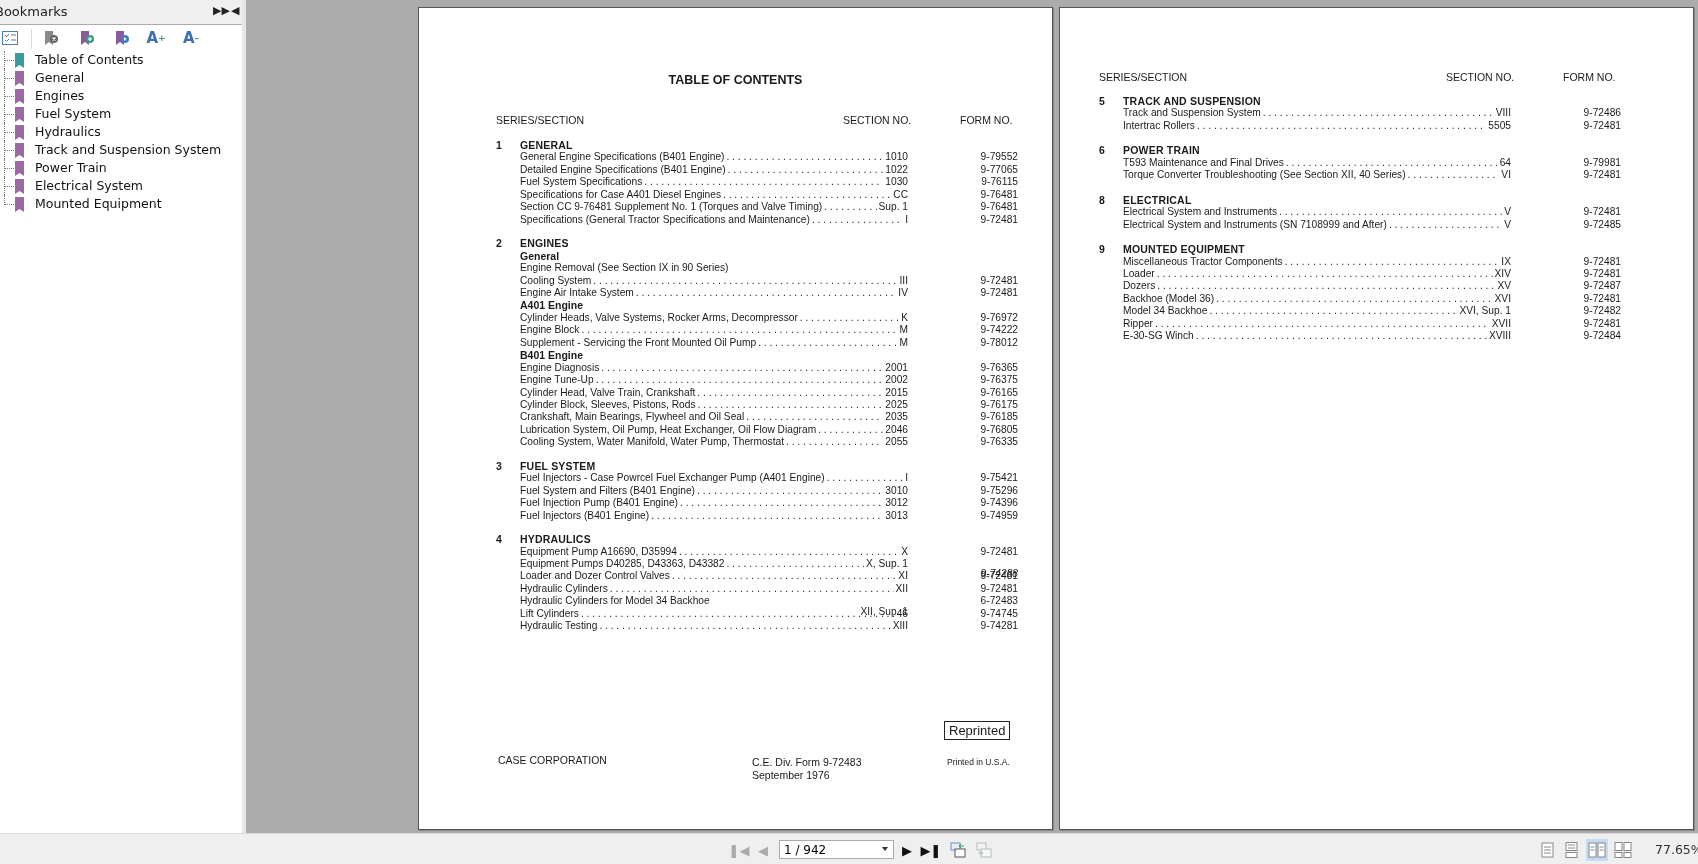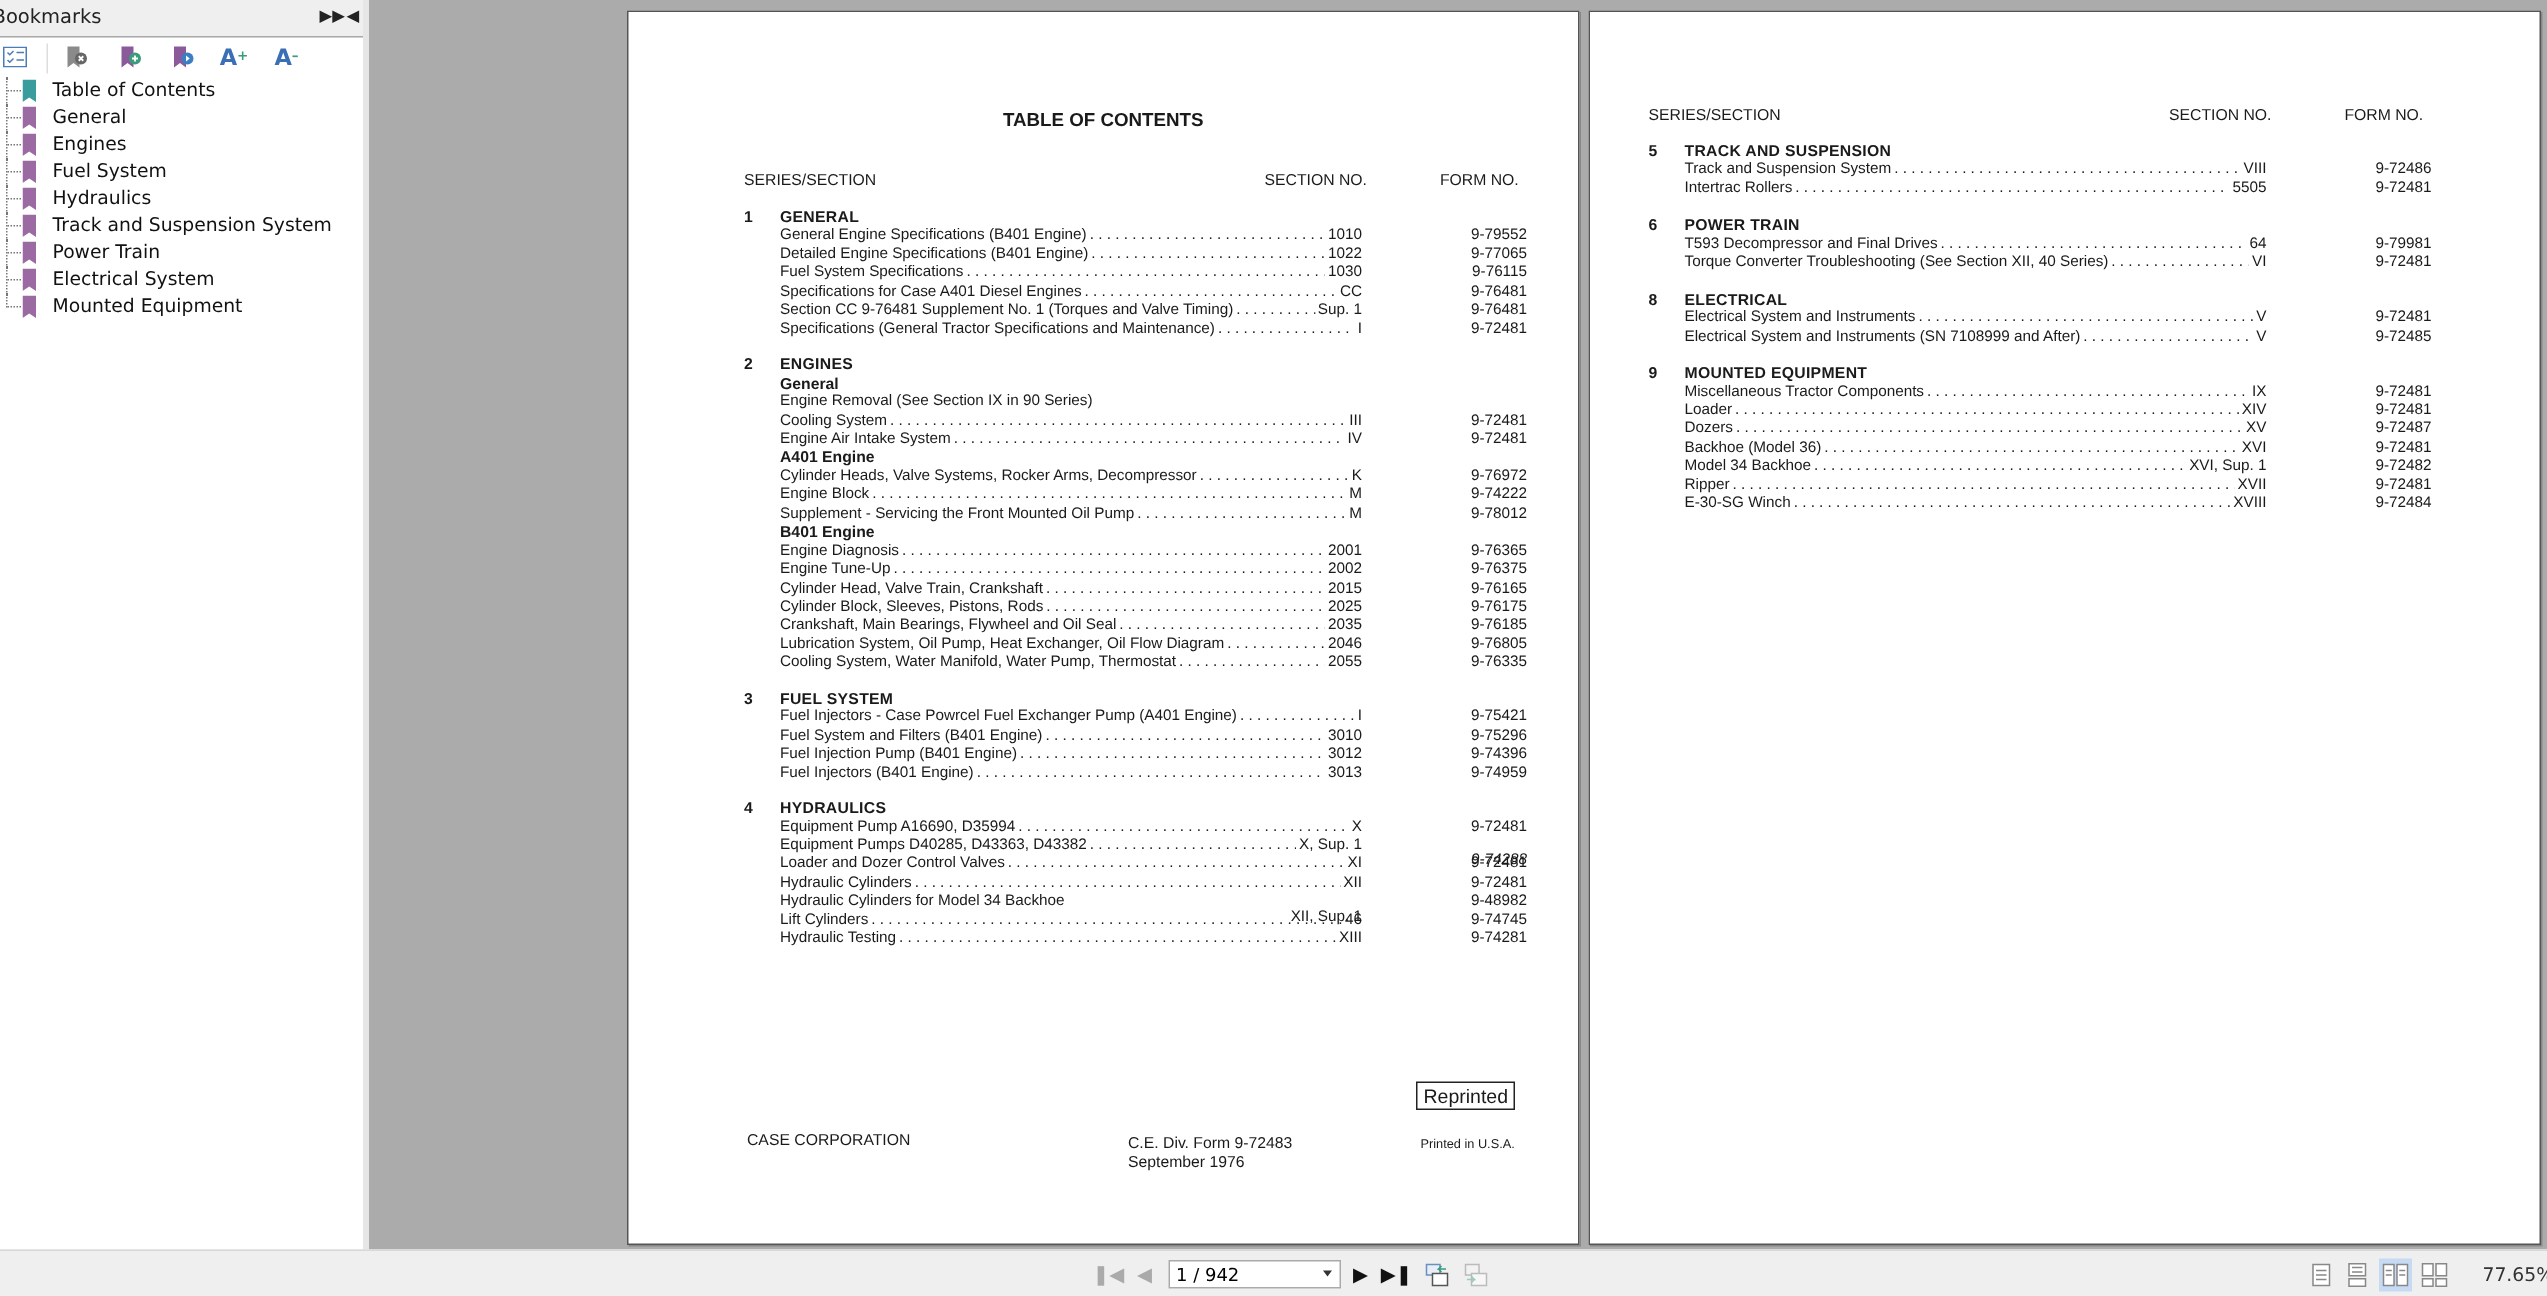--- a/index.html
+++ b/index.html
@@ -339,21 +339,21 @@
           <span class="lbl">Hydraulic Cylinders</span>
           <span class="dots"></span>
           <span class="sno">XII</span>
         </div>
         <div class="doc form" style="left:539px;top:574.8499999999999px;">9-72481</div>
         <div class="doc row" style="left:101px;top:587.3px;width:388px;flex-direction:column;">
           <span class="lbl">Hydraulic Cylinders for Model 34 Backhoe</span>
           <span class="dots"></span>
           <span class="sno">XII, Sup. 1</span>
         </div>
-        <div class="doc form" style="left:539px;top:587.3px;">9-48982</div>
+        <div class="doc form" style="left:539px;top:587.3px;">6-72483</div>
         <div class="doc row" style="left:101px;top:599.75px;width:388px;">
           <span class="lbl">Lift Cylinders</span>
           <span class="dots"></span>
           <span class="sno">46</span>
         </div>
         <div class="doc form" style="left:539px;top:599.75px;">9-74745</div>
         <div class="doc row" style="left:101px;top:612.2px;width:388px;">
           <span class="lbl">Hydraulic Testing</span>
           <span class="dots"></span>
           <span class="sno">XIII</span>
@@ -383,21 +383,21 @@
         <div class="doc form" style="left:501px;top:99.45px;">9-72486</div>
         <div class="doc row" style="left:63px;top:111.9px;width:388px;">
           <span class="lbl">Intertrac Rollers</span>
           <span class="dots"></span>
           <span class="sno">5505</span>
         </div>
         <div class="doc form" style="left:501px;top:111.9px;">9-72481</div>
         <div class="doc sec-num" style="left:39px;top:136.35000000000002px;">6</div>
         <div class="doc sec-title" style="left:63px;top:136.35000000000002px;">POWER TRAIN</div>
         <div class="doc row" style="left:63px;top:148.8px;width:388px;">
-          <span class="lbl">T593 Decompressor and Final Drives</span>
+          <span class="lbl">T593 Maintenance and Final Drives</span>
           <span class="dots"></span>
           <span class="sno">64</span>
         </div>
         <div class="doc form" style="left:501px;top:148.8px;">9-79981</div>
         <div class="doc row" style="left:63px;top:161.25px;width:388px;">
           <span class="lbl">Torque Converter Troubleshooting (See Section XII, 40 Series)</span>
           <span class="dots"></span>
           <span class="sno">VI</span>
         </div>
         <div class="doc form" style="left:501px;top:161.25px;">9-72481</div>

